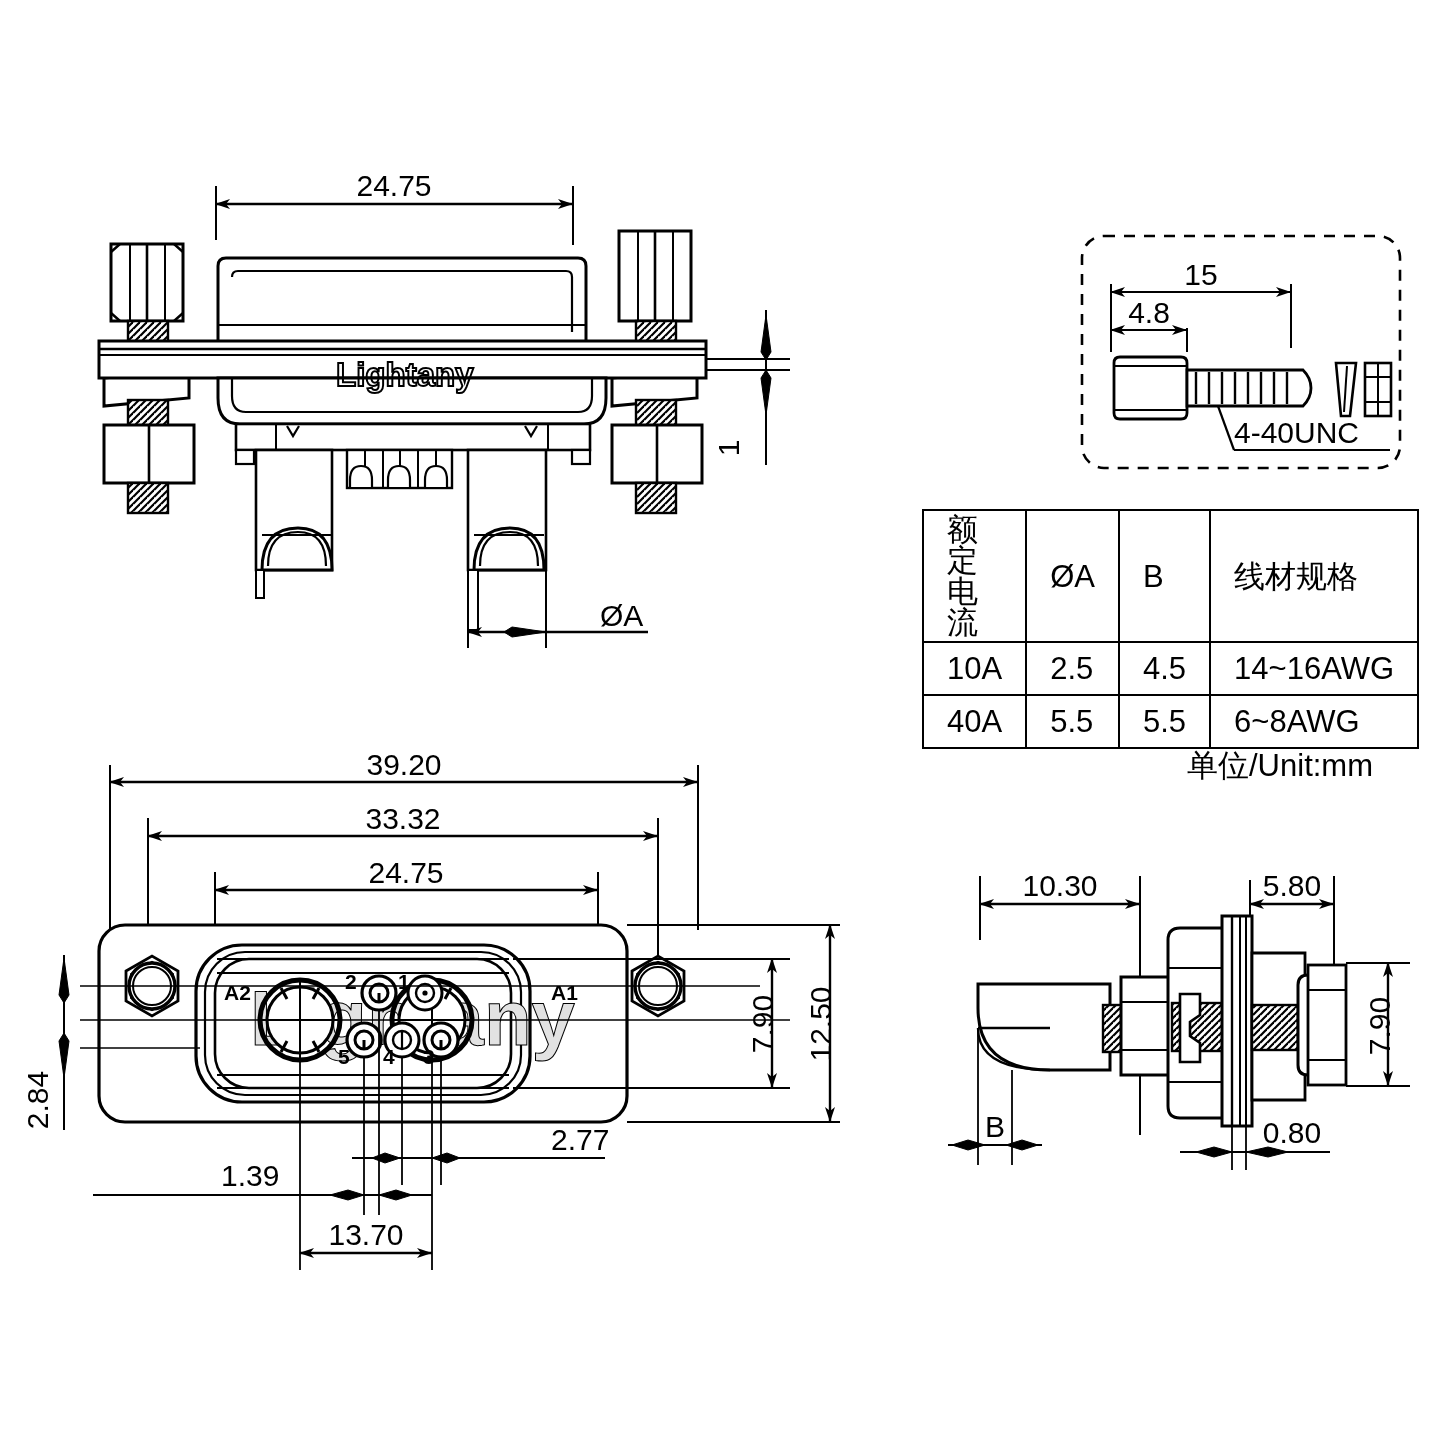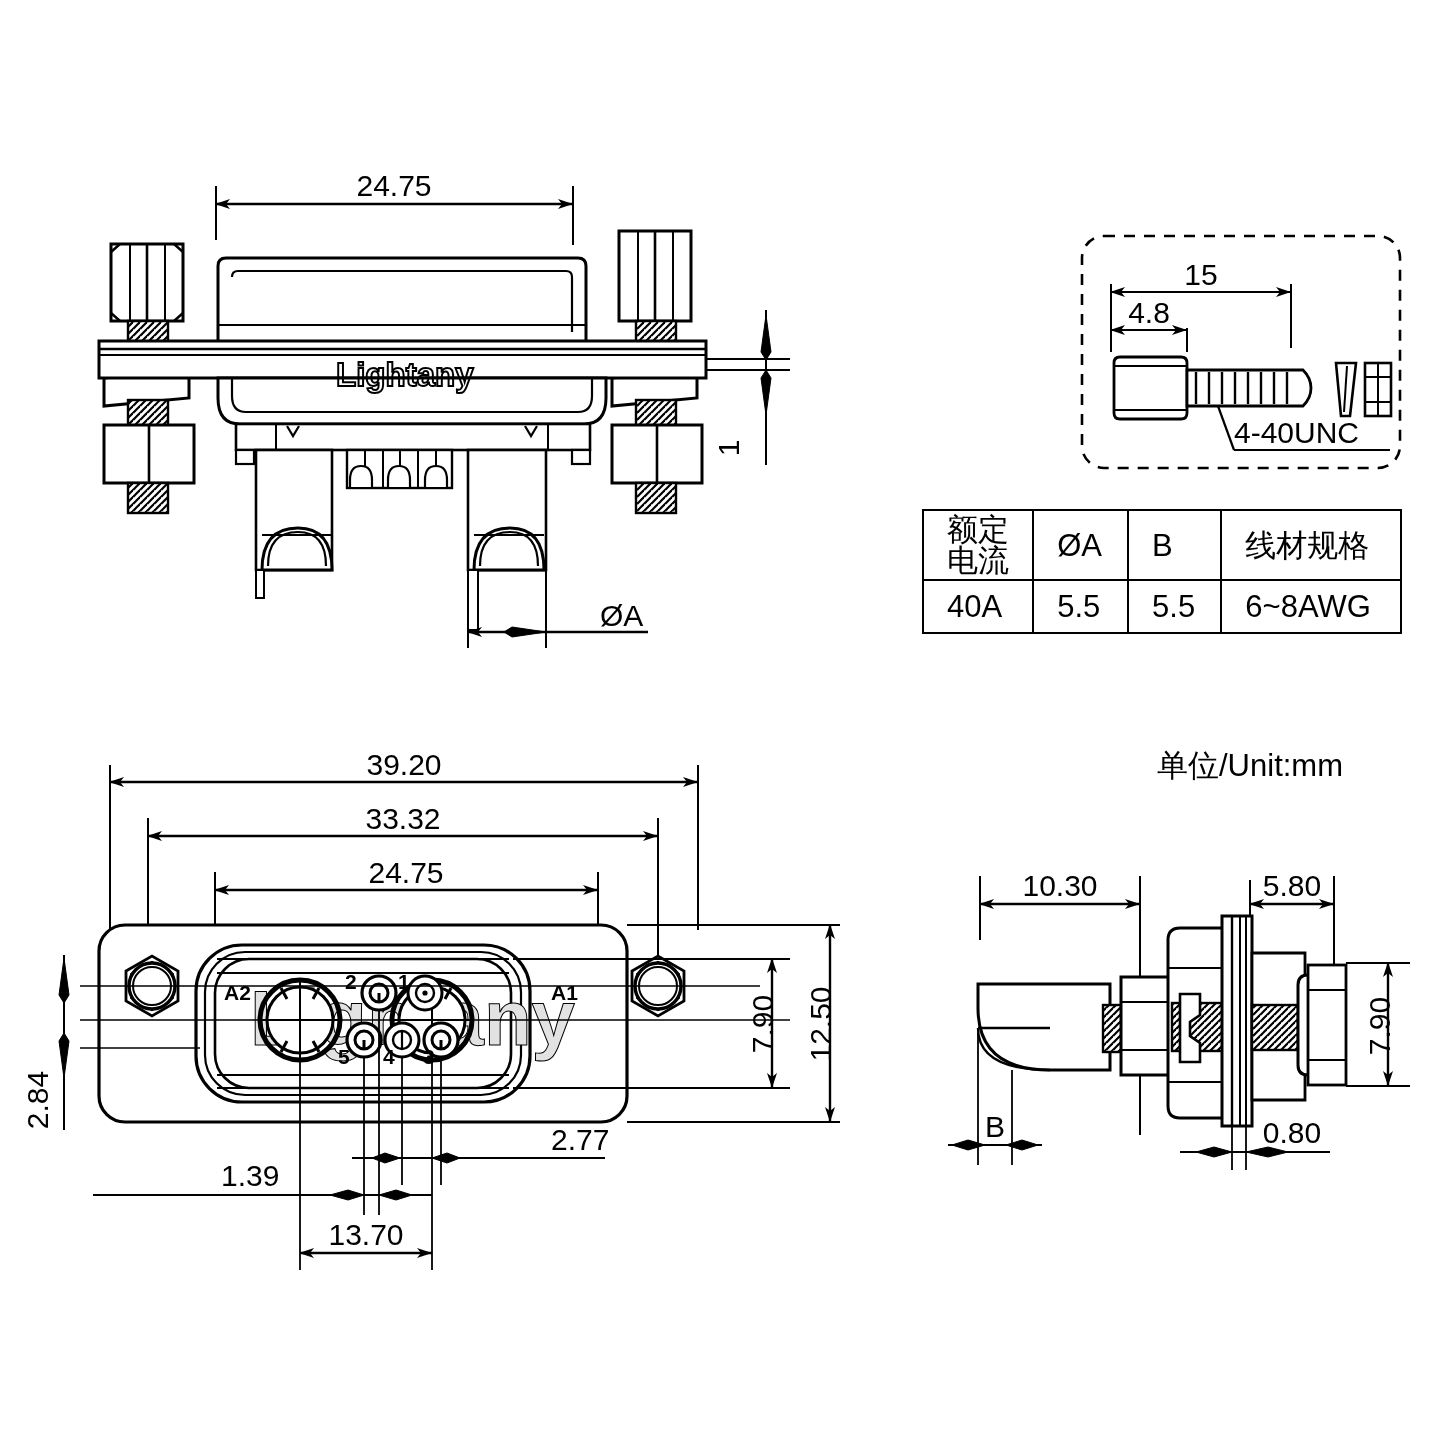--- a/index.html
+++ b/index.html
@@ -424,23 +424,29 @@
 
 <table class="tbl" style="left:922px;top:509px;width:480px;">
   <tbody>
     <tr>
       <td class="hdr" style="width:140px;">额定电流</td>
       <td class="hdr" style="width:70px;">ØA</td>
       <td class="hdr" style="width:70px;">B</td>
       <td class="hdr" style="width:200px;">线材规格</td>
     </tr>
     <tr>
+      <td>10A</td>
+      <td>2.5</td>
+      <td>4.5</td>
+      <td>14~16AWG</td>
+    </tr>
+    <tr>
       <td>40A</td>
       <td>5.5</td>
       <td>5.5</td>
       <td>6~8AWG</td>
     </tr>
   </tbody>
 </table>
 
-<div class="unitline" style="left:1157px;top:745px;">单位/Unit:mm</div>
+<div class="unitline" style="left:1187px;top:745px;">单位/Unit:mm</div>
 
 </div>
 
 </body></html>

